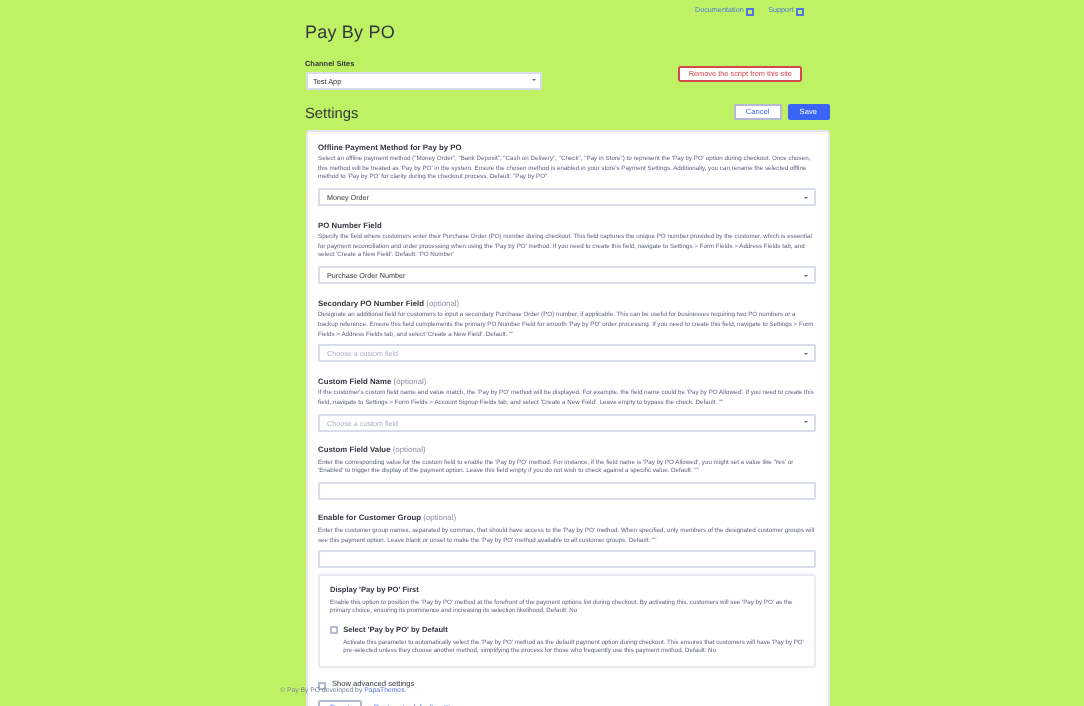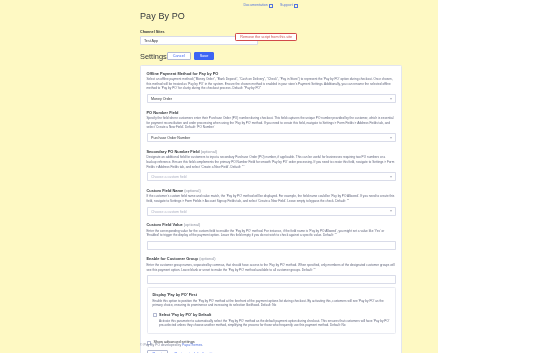--- a/index.html
+++ b/index.html
@@ -3,23 +3,23 @@
 <meta charset="utf-8">
 <style>
   * { box-sizing: border-box; margin: 0; padding: 0; }
   html, body {
     width: 542px; height: 353px;
     background: #ffffff;
     font-family: "Liberation Sans", sans-serif;
     overflow: hidden;
   }
   .page {
-    width: 438px; height: 353px;
+    width: 542px; height: 353px;
     position: relative;
-    background: #fef9c3;
+    background: #bef264;
     padding: 0 115px 0 140px;
   }
   .inner { width: 262px; margin: 0 auto; padding-top: 5px; }
 
   
   .toplinks {
     position: absolute; top: 3px; right: 141px;
     display: flex; gap: 8px; align-items: center;
   }
   .toplink {
@@ -54,21 +54,21 @@
     position: absolute; right: 3px; top: 50%;
     width: 0; height: 0; transform: translateY(-50%);
     border-left: 1.6px solid transparent;
     border-right: 1.6px solid transparent;
     border-top: 1.9px solid #5e637a;
   }
   .channel-block { margin-top: 9px; }
 
   
   .settings-row {
-    display: flex; align-items: center; 
+    display: flex; align-items: center; justify-content: space-between;
     margin-top: 7px;
   }
   .settings-title { font-size: 7.4px; color: #33373d; font-weight: 400; }
   .btn-group { display: flex; gap: 3px; align-items: center; }
   .btn {
     font-size: 3.8px; border-radius: 1px; height: 8.2px;
     display: flex; align-items: center; justify-content: center;
     padding: 0 5px; cursor: pointer; letter-spacing: .02px;
   }
   .btn-cancel { background: #fff; border: .4px solid #b4bad1; color: #3c64f4; }

